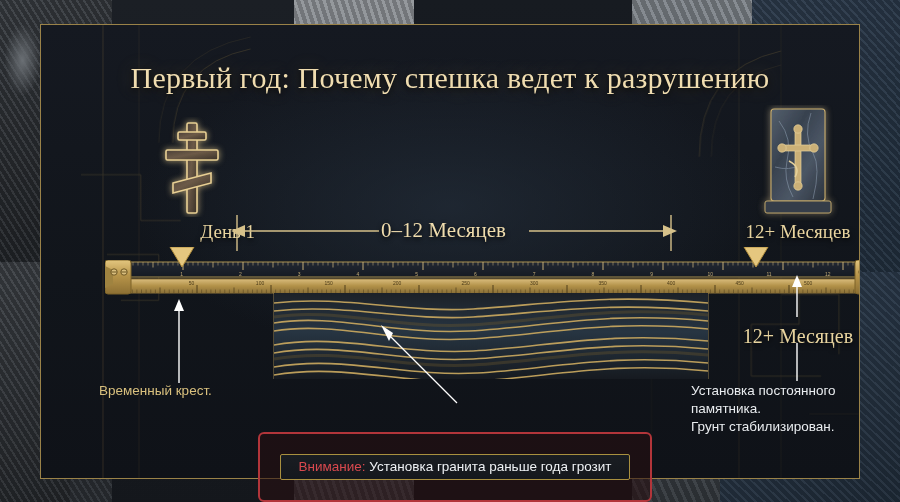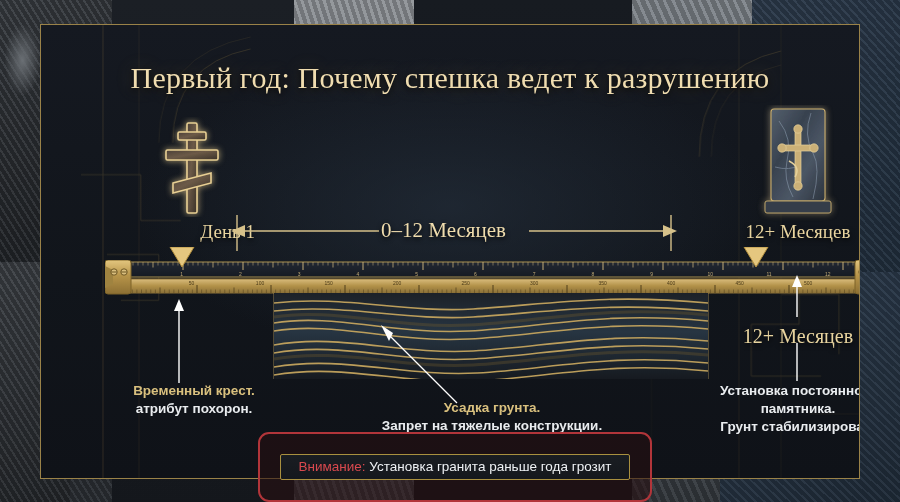--- a/index.html
+++ b/index.html
@@ -104,31 +104,31 @@
   }
 
   
   .ruler{position:absolute;left:64px;top:235px;width:776px;height:36px;}
 
   
   .soil{position:absolute;left:232px;top:268px;width:436px;height:86px;overflow:hidden;
         border-left:1px solid rgba(200,170,100,.35);border-right:1px solid rgba(200,170,100,.35);}
 
   
-  .callout{position:absolute;text-align:center;line-height:1.32;font-weight:bold;}
+  .callout{position:absolute;line-height:1.32;}
   .callout .hl{color:#d9c07e;font-size:13.5px;display:block;}
   .callout .txt{color:#e9ecef;font-size:13.5px;display:block;}
   #call-left{left:58px;top:357px;width:190px;}
   #call-mid{left:306px;top:374px;width:290px;}
   #call-right{left:650px;top:357px;width:214px;}
 
   
   .warn-outer{
     position:absolute;left:258px;top:432px;width:394px;height:70px;
-    border:2px solid #b2353a;border-radius:11px;
+    border:2px solid #b2353a;border-radius:6px;
     background:rgba(40,14,16,.55);padding:20px;
   }
   .warn-inner{
     width:100%;height:100%;
     border:1px solid #a9903f;border-radius:2px;
     background:linear-gradient(180deg,#1a1d22,#15181d);
     display:flex;align-items:center;justify-content:center;
     padding:6px 12px;
   }
   .warn-text{
@@ -683,27 +683,22 @@
     </svg>
 
     <svg style="position:absolute;left:736px;top:248px;" width="40" height="112">
       <line x1="20" y1="44" x2="20" y2="12" stroke="#ffffff" stroke-width="1.4"></line>
       <polygon points="20,2 15,14 25,14" fill="#ffffff"></polygon>
       <line x1="20" y1="70" x2="20" y2="108" stroke="#ffffff" stroke-width="1.4"></line>
     </svg>
 
     <div class="callout" id="call-left">
       <span class="hl">Временный крест.</span>
-      <span class="txt">атрибут похорон.</span>
     </div>
 
-    <div class="callout" id="call-mid">
-      <span class="hl">Усадка грунта.</span>
-      <span class="txt">Запрет на тяжелые конструкции.</span>
-    </div>
 
     <div class="callout" id="call-right">
       <span class="txt">Установка постоянного</span>
       <span class="txt">памятника.</span>
       <span class="txt">Грунт стабилизирован.</span>
     </div>
   </div>
 
   <div class="warn-outer">
     <div class="warn-inner">

